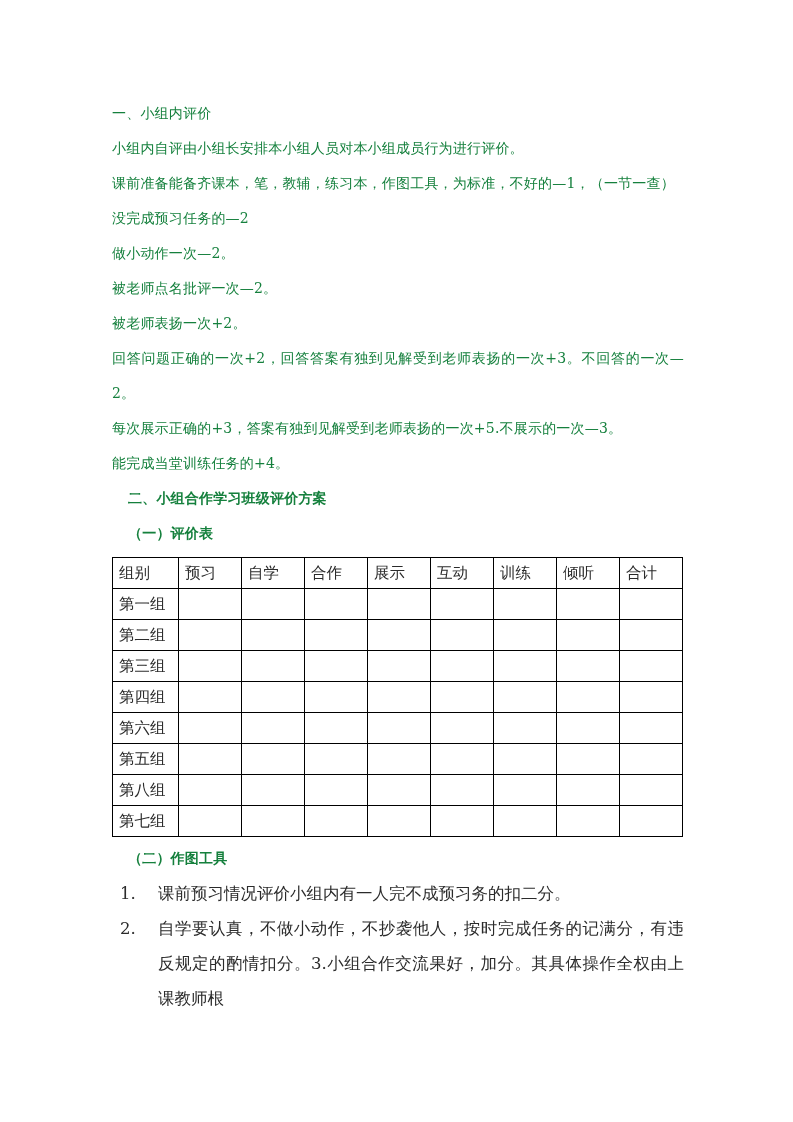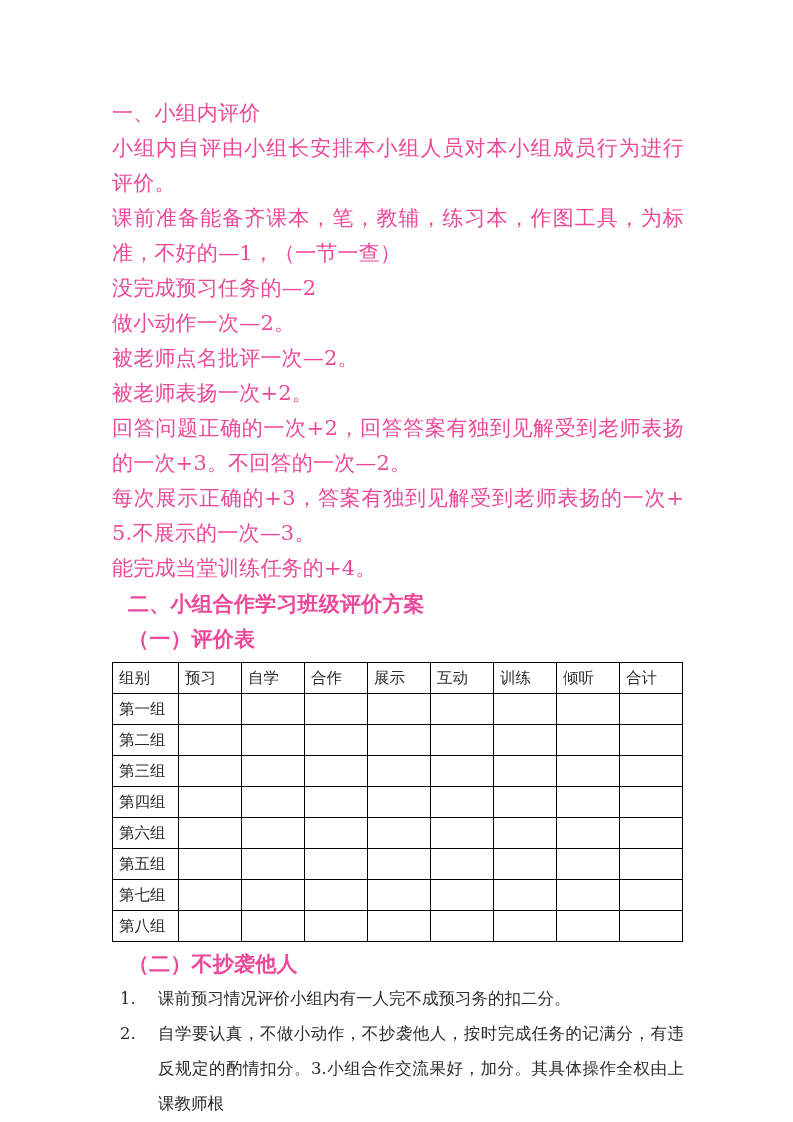--- a/index.html
+++ b/index.html
@@ -19,29 +19,29 @@
     background: #ffffff;
     overflow: hidden;
   }
   #content {
     position: absolute;
     left: 112px;
     top: 96px;
     width: 572px;
   }
   .para {
-    font-size: 21px;
+    font-size: 14px;
     line-height: 35px;
     letter-spacing: 0.2px;
     text-align: justify;
     text-justify: inter-ideograph;
     white-space: normal;
     word-break: break-all;
     margin: 0;
-    color: #ec4899;
+    color: #15803d;
   }
   .para.indent1 {
     text-indent: 16px;
     font-weight: bold;
   }
   
   .numlist {
     margin: 0;
     padding: 0;
     list-style: none;
@@ -193,46 +193,46 @@
             <td></td>
             <td></td>
             <td></td>
             <td></td>
             <td></td>
             <td></td>
             <td></td>
             <td></td>
           </tr>
           <tr>
+            <td>第八组</td>
+            <td></td>
+            <td></td>
+            <td></td>
+            <td></td>
+            <td></td>
+            <td></td>
+            <td></td>
+            <td></td>
+          </tr>
+          <tr>
             <td>第七组</td>
-            <td></td>
-            <td></td>
-            <td></td>
-            <td></td>
-            <td></td>
-            <td></td>
-            <td></td>
-            <td></td>
-          </tr>
-          <tr>
-            <td>第八组</td>
             <td></td>
             <td></td>
             <td></td>
             <td></td>
             <td></td>
             <td></td>
             <td></td>
             <td></td>
           </tr>
         </tbody>
       </table>
     </div>
 
-    <p class="para indent1">（二）不抄袭他人</p>
+    <p class="para indent1">（二）作图工具</p>
 
     <ol class="numlist">
       <li class="numitem">
         <span class="num">1.</span>
         <span>课前预习情况评价小组内有一人完不成预习务的扣二分。</span>
       </li>
       <li class="numitem">
         <span class="num">2.</span>
         <span>自学要认真，不做小动作，不抄袭他人，按时完成任务的记满分，有违反规定的酌情扣分。3.小组合作交流果好，加分。其具体操作全权由上课教师根</span>
       </li>

